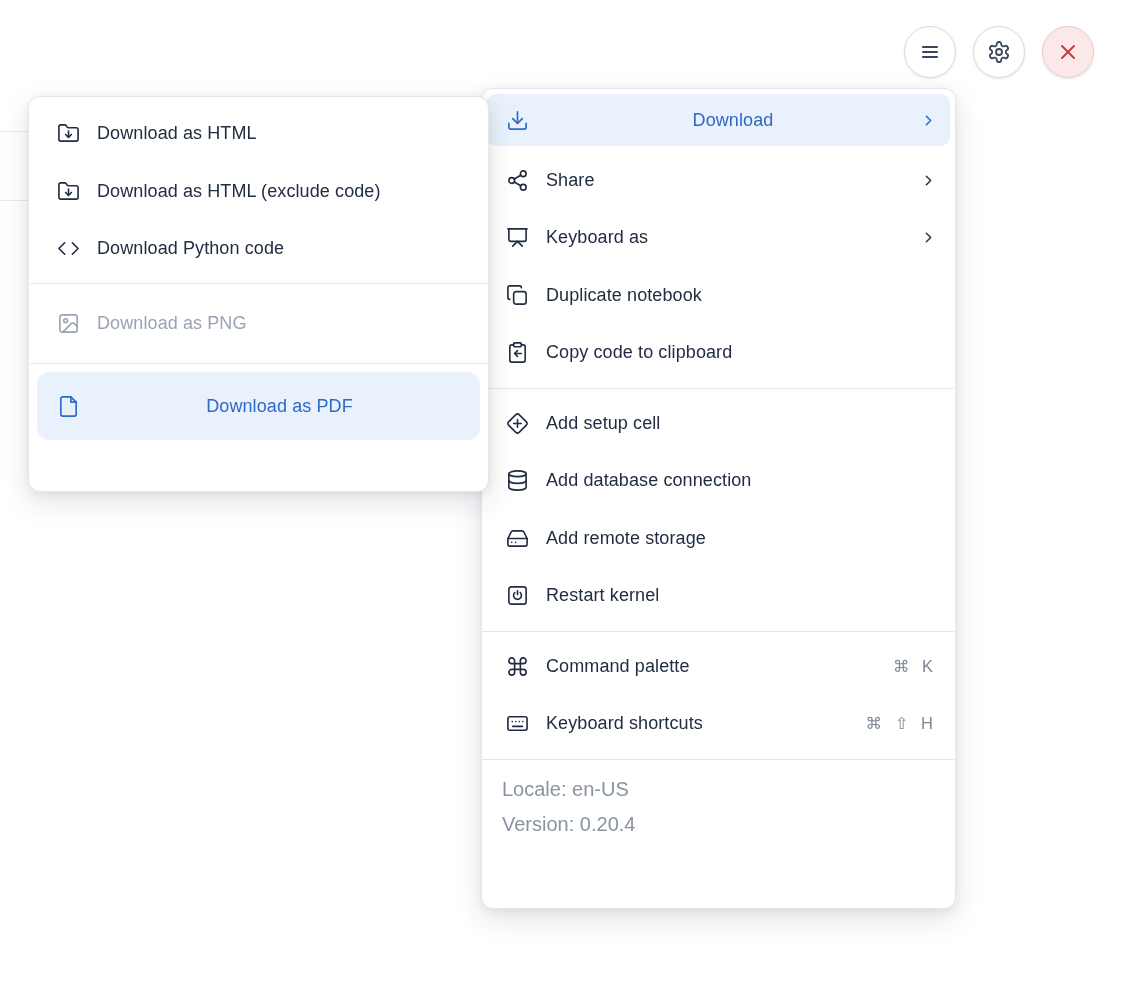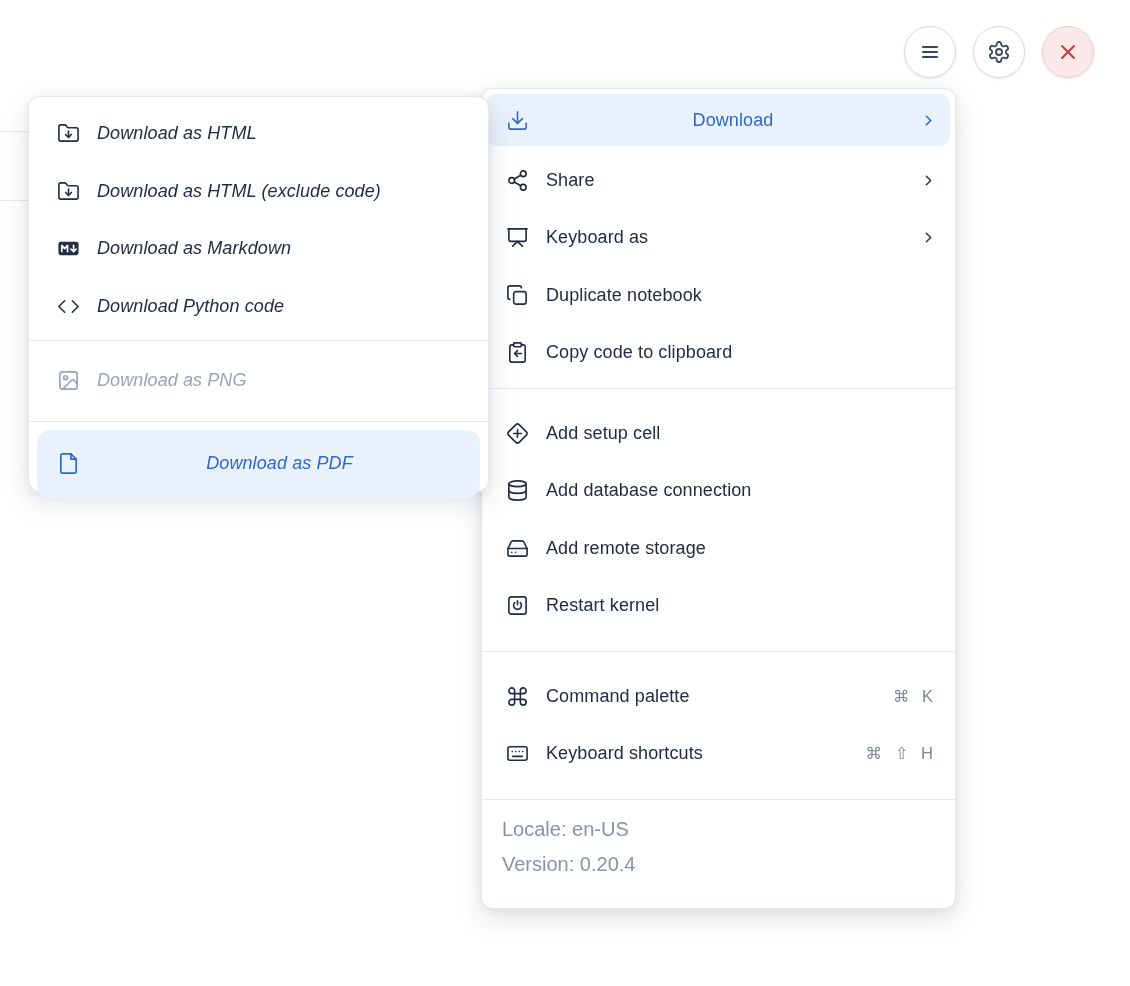--- a/index.html
+++ b/index.html
@@ -17,26 +17,26 @@
 
   
   .panel { position:absolute; background:#ffffff; border:1px solid #e4e7ec;
     border-radius:12px;
     box-shadow:0 10px 28px rgba(30,40,60,.13), 0 2px 8px rgba(30,40,60,.07); }
   .panel-right { left:481px; top:88px; width:475px; height:821px; z-index:1;
     display:flex; flex-direction:column; }
   .panel-left  { left:28px;  top:96px; width:461px; height:396px; z-index:2;
     display:flex; flex-direction:column; }
 
-  .sec { padding:16px 0; }
+  .sec { padding:6px 0; }
   .sec + .sec { border-top:1px solid #e4e7eb; }
 
   .row { height:57.5px; display:flex; align-items:center; padding:0 18px 0 24px;
     color:#222d42; font-size:18px; cursor:pointer; }
-  .panel-left .row { padding-left:28px;font-style:italic; }
+  .panel-left .row { padding-left:28px; }
   .row .mi { width:23px; height:23px; flex:0 0 23px; margin-right:17px;
     display:flex; align-items:center; justify-content:center; }
   .row .mi svg { width:23px; height:23px; }
   .row .lbl { flex:1 1 auto; white-space:nowrap; letter-spacing:.1px; }
   .row .chev { flex:0 0 auto; color:#29344a; display:flex; }
   .row .chev svg { width:17px; height:17px; }
   .row .shortcut { flex:0 0 auto; color:#7e8797; font-size:16.5px; letter-spacing:4px; }
 
   .row.highlight { background:#e9f1fc; border-radius:9px; color:#2e68c8;text-align:center; }
   .row.highlight .chev { color:#2e68c8; }
@@ -244,30 +244,20 @@
         <svg viewBox="0 0 24 24" fill="none" stroke="currentColor" stroke-width="1.7" stroke-linecap="round" stroke-linejoin="round">
             <path d="M20 20a2 2 0 0 0 2-2V8a2 2 0 0 0-2-2h-7.9a2 2 0 0 1-1.69-.9L9.6 3.9A2 2 0 0 0 7.93 3H4a2 2 0 0 0-2 2v13a2 2 0 0 0 2 2Z"></path>
             <path d="M12 9.5v6"></path>
             <path d="m9 13 3 3 3-3"></path>
           </svg>
       </span>
       <span class="lbl">Download as HTML (exclude code)</span>
     </div>
     <div class="row">
       <span class="mi">
-        <svg viewBox="0 0 24 24">
-            <rect x="1.5" y="5" width="21" height="14" rx="2.5" fill="currentColor"></rect>
-            <path d="M5 15.2V8.8l3 3.4 3-3.4v6.4" fill="none" stroke="#ffffff" stroke-width="1.8" stroke-linecap="round" stroke-linejoin="round"></path>
-            <path d="M17.3 8.8v6.4M14.6 12.6l2.7 2.8 2.7-2.8" fill="none" stroke="#ffffff" stroke-width="1.8" stroke-linecap="round" stroke-linejoin="round"></path>
-          </svg>
-      </span>
-      <span class="lbl">Download as Markdown</span>
-    </div>
-    <div class="row">
-      <span class="mi">
         <svg viewBox="0 0 24 24" fill="none" stroke="currentColor" stroke-width="1.7" stroke-linecap="round" stroke-linejoin="round">
             <path d="m16 18 6-6-6-6"></path>
             <path d="m8 6-6 6 6 6"></path>
           </svg>
       </span>
       <span class="lbl">Download Python code</span>
     </div>
   </div>
 
   <div class="sec sec2">

